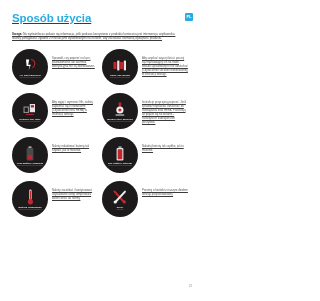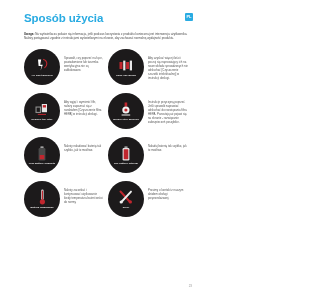--- a/index.html
+++ b/index.html
@@ -8,21 +8,22 @@
     background:#ffffff;
     font-family:"Liberation Sans", sans-serif;
     color:#3a3a3a;
     overflow:hidden;
     position:relative;
   }
   .page{
     position:relative;
     width:200px;height:294px;
     box-sizing:border-box;
-    padding:12px 12px 0 24px;
+    padding:12px 12px 0 12px;
+    text-decoration:underline;
   }
 
   
   .page-title{
     font-size:11.5px;
     font-weight:bold;
     color:#29ABE2;
     letter-spacing:-0.1px;
     line-height:13px;
     margin:0 0 7px 0;

